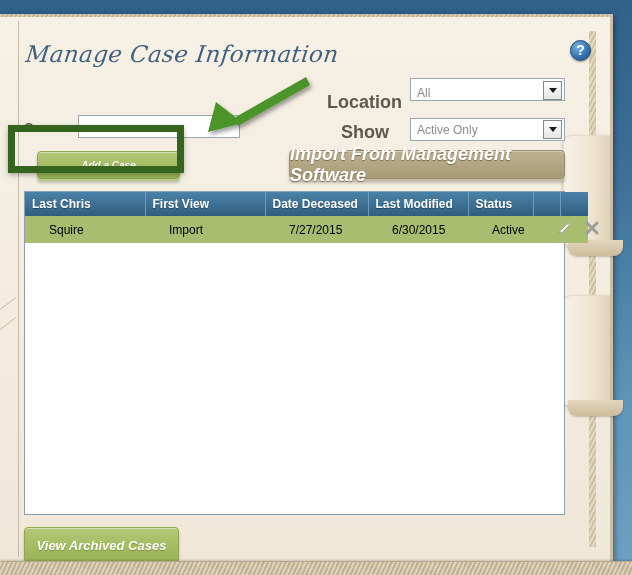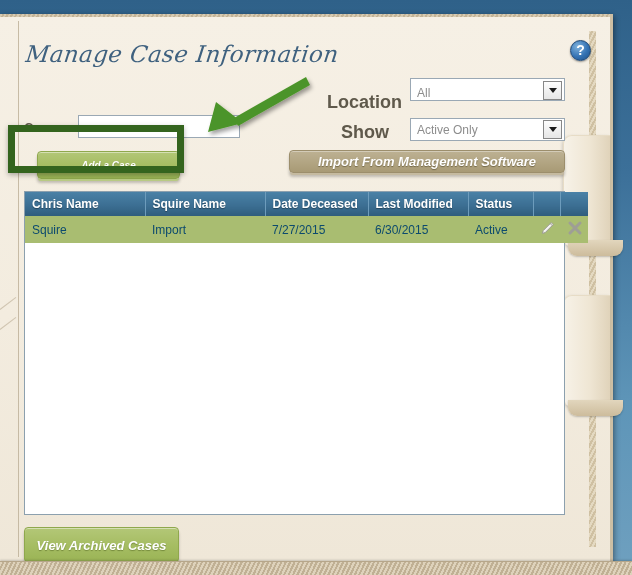--- a/index.html
+++ b/index.html
@@ -162,25 +162,25 @@
     font-size: 10px; font-weight: bold; font-style: italic;
     text-shadow: 0 1px 1px rgba(90,110,40,.65);
     display: flex; align-items: center; justify-content: center;
     cursor: pointer;
     box-shadow: 0 3px 0 -1px #b9cb84, 0 4px 3px rgba(0,0,0,.22), inset 0 1px 0 rgba(255,255,255,.45);
   }
   #add-case-button { left: 18px; top: 134px; width: 143px; height: 28px; }
   #view-archived-button { left: 5px; top: 510px; width: 155px; height: 36px; font-size: 13px; }
 
   #import-button {
-    position: absolute; right: 0; top: 133px; width: 276px; height: 23px;
+    position: absolute; right: 0; top: 133px; width: 276px; height: 29px;
     background: linear-gradient(180deg, #bdb193 0%, #b3a684 50%, #a89a75 100%);
     border: 1px solid #9c8e6c;
     border-radius: 4px;
-    color: #fff; font-size: 13px; font-weight: bold; font-style: italic;
+    color: #fff; font-size: 18px; font-weight: bold; font-style: italic;
     text-shadow: 0 1px 1px rgba(90,80,50,.7);
     display: flex; align-items: center; justify-content: center;
     cursor: pointer;
     box-shadow: 0 3px 0 -1px #c5baa0, 0 4px 3px rgba(0,0,0,.22), inset 0 1px 0 rgba(255,255,255,.35);
   }
 
   
   #case-grid {
     position: absolute; left: 5px; top: 174px; right: 0; height: 324px;
     background: #fff;
@@ -192,22 +192,22 @@
     background: linear-gradient(180deg, #4a81a6 0%, #3c6f93 55%, #2f5d7d 100%);
     color: #fff; font-size: 12px; font-weight: bold;
     text-align: left; padding: 5px 0 5px 7px; height: 24px;
     border-right: 1px solid #6d9cbc;
     text-shadow: 0 1px 1px rgba(0,0,0,.35);
     white-space: nowrap;
   }
   thead th:last-child { border-right: 0; }
   tbody td {
     background: #a9bd71;
-    color: #0c4a6e; font-size: 12px;
-    padding: 4px 0 4px 7px; height: 23px;
+    color: #000000; font-size: 12px;
+    padding: 4px 0 4px 24px; height: 23px;
     white-space: nowrap;
   }
   .col-last   { width: 120px; }
   .col-first  { width: 120px; }
   .col-dec    { width: 103px; margin-top: 32px; }
   .col-mod    { width: 100px; }
   .col-status { width: 65px; }
   .col-edit   { width: 27px; }
   .col-del    { width: 28px; }
 
@@ -269,22 +269,22 @@
       </div>
 
       <div class="btn-green" id="add-case-button">Add a Case</div>
 
       <div id="import-button">Import From Management Software</div>
 
       <div id="case-grid">
         <table>
           <thead>
             <tr>
-              <th class="col-last">Chris Name</th>
-              <th class="col-first">Squire Name</th>
+              <th class="col-last">Last Chris</th>
+              <th class="col-first">First View</th>
               <th class="col-dec">Date Deceased</th>
               <th class="col-mod">Last Modified</th>
               <th class="col-status">Status</th>
               <th class="col-edit"></th>
               <th class="col-del"></th>
             </tr>
           </thead>
           <tbody>
             <tr>
               <td>Squire</td>

